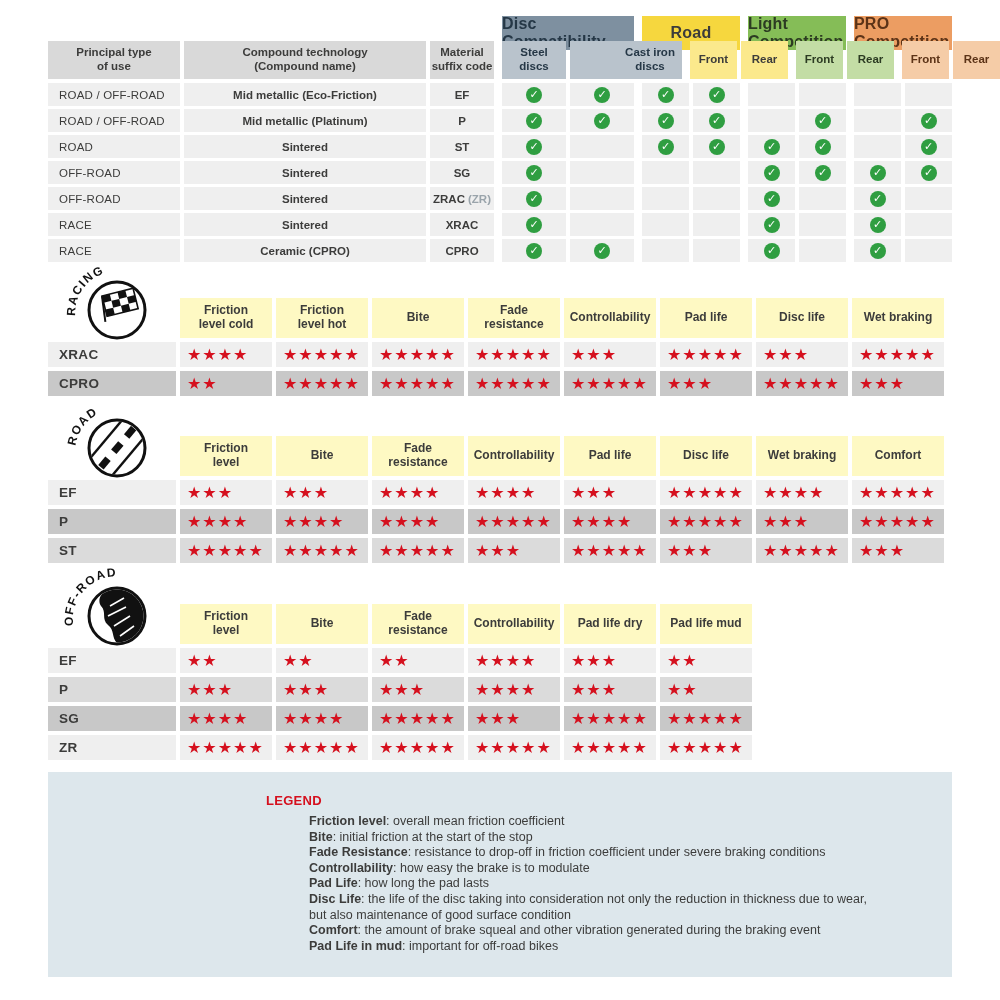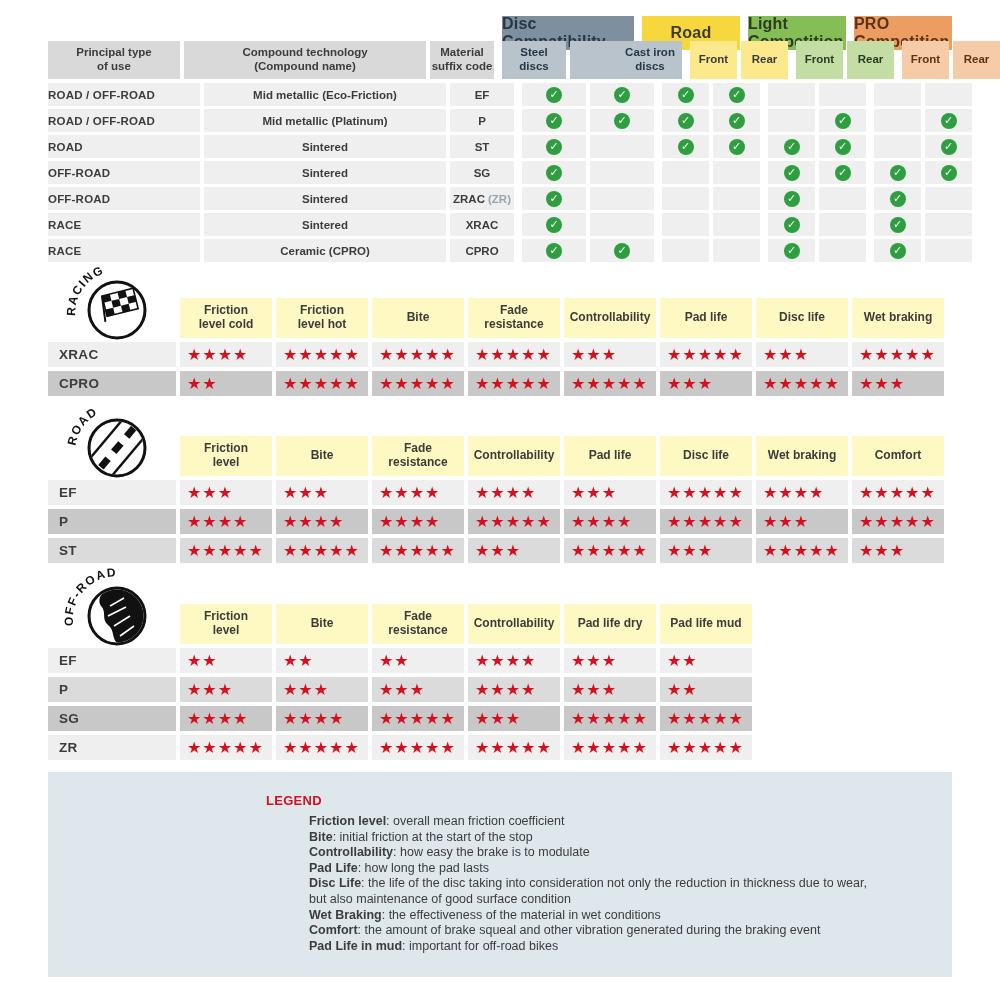--- a/index.html
+++ b/index.html
@@ -17,21 +17,21 @@
   .compat-head-row{height:38px;margin-bottom:4px;}
   .hcell{flex:none;background:#d9d9d9;height:38px;display:flex;align-items:center;justify-content:center;
     text-align:center;font-size:11.5px;font-weight:bold;line-height:1.2;white-space:pre-line;}
   .hcell + .hcell{margin-left:4px;}
   .subcell{flex:none;height:38px;display:flex;align-items:center;justify-content:center;text-align:center;
     font-size:11.5px;font-weight:bold;line-height:1.2;white-space:pre-line;margin-left:4px;}
   .compat-row{height:23px;margin-bottom:3px;}
   .ccell{flex:none;background:#efefef;height:23px;display:flex;align-items:center;justify-content:center;
     font-size:11.5px;}
   .ccell + .ccell{margin-left:4px;}
-  .ccell.use{width:152px;justify-content:flex-start;box-sizing:border-box;font-weight:bold;letter-spacing:.2px;}
+  .ccell.use{width:132px;justify-content:flex-start;padding-left:11px;box-sizing:border-box;font-weight:normal;letter-spacing:.2px;}
   .ccell.comp{width:242px;font-weight:bold;}
   .ccell.suffix{width:64px;font-weight:bold;}
   .suffix-note{color:#9aa4ab;margin-left:3px;font-weight:bold;}
   .gstart{margin-left:8px !important;}
   .check{width:16px;height:16px;border-radius:50%;background:#2f9e41;color:#fff;font-size:11px;font-weight:bold;
     display:flex;align-items:center;justify-content:center;line-height:1;}
 
   
   .rating{margin-top:0;}
   .rating-head{display:flex;height:40px;}
@@ -567,23 +567,23 @@
           <span class="stars">★★★★★</span>
         </div>
       </div>
     </section>
 
   <section class="legend">
     <div class="legend-title">LEGEND</div>
     <div>
         <div class="legend-line"><b>Friction level</b><span>: overall mean friction coefficient</span></div>
         <div class="legend-line"><b>Bite</b><span>: initial friction at the start of the stop</span></div>
+        <div class="legend-line"><b>Fade Resistance</b><span>: resistance to drop-off in friction coefficient under severe braking conditions</span></div>
         <div class="legend-line"><b>Controllability</b><span>: how easy the brake is to modulate</span></div>
         <div class="legend-line"><b>Pad Life</b><span>: how long the pad lasts</span></div>
         <div class="legend-line"><b>Disc Life</b><span>: the life of the disc taking into consideration not only the reduction in thickness due to wear,</span></div>
         <div class="legend-line"><span>but also maintenance of good surface condition</span></div>
-        <div class="legend-line"><b>Wet Braking</b><span>: the effectiveness of the material in wet conditions</span></div>
         <div class="legend-line"><b>Comfort</b><span>: the amount of brake squeal and other vibration generated during the braking event</span></div>
         <div class="legend-line"><b>Pad Life in mud</b><span>: important for off-road bikes</span></div>
       </div>
   </section>
 
 </div>
 
 </body></html>

